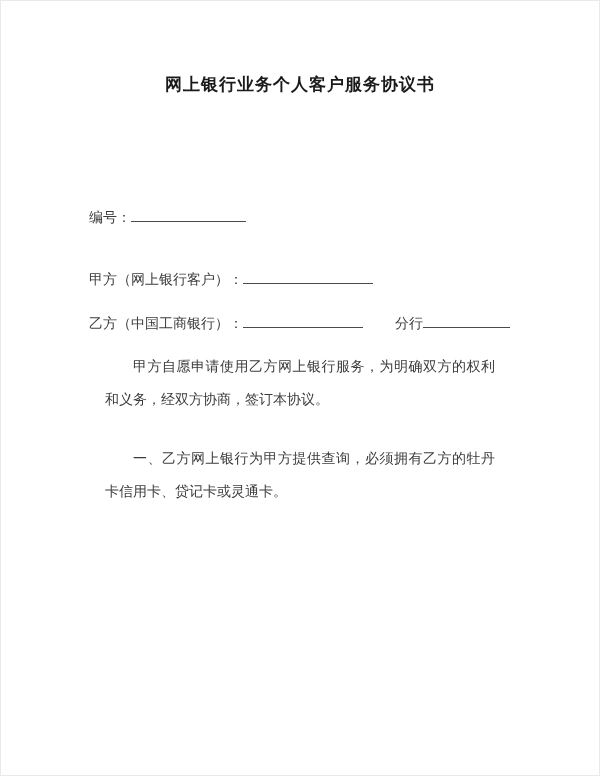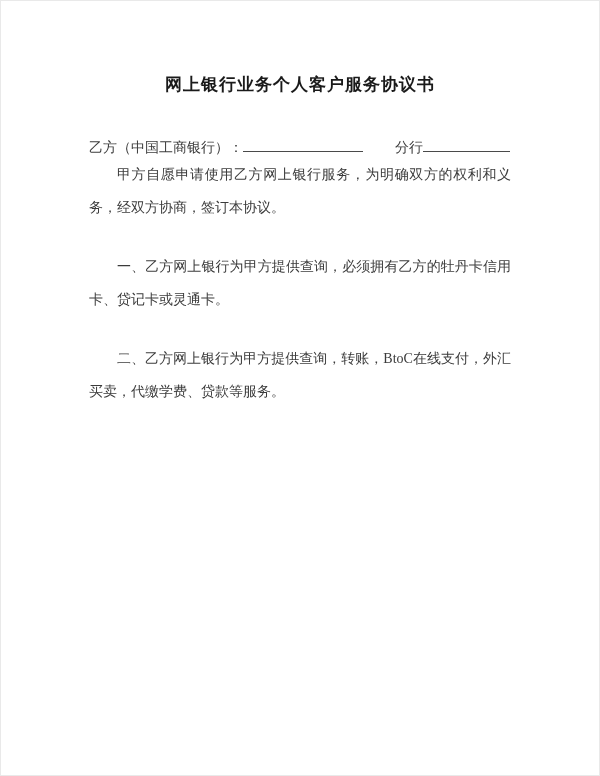--- a/index.html
+++ b/index.html
@@ -32,54 +32,59 @@
     color: #1a1a1a;
     letter-spacing: 1px;
   }
   .field-row {
     white-space: nowrap;
     line-height: 20px;
     font-size: 14px;
   }
   .row-number { margin-top: 112px; }
   .row-party-a { margin-top: 42px; }
-  .row-party-b { margin-top: 42px; }
+  .row-party-b { margin-top: 24px; }
   .blank {
     display: inline-block;
     border-bottom: 1px solid #4a4a4a;
     height: 13px;
     vertical-align: baseline;
   }
   .w115 { width: 115px; }
   .w130 { width: 130px; }
   .w120 { width: 120px; }
   .w87  { width: 87px; }
   .branch-label { margin-left: 32px; }
   p.para {
-    margin: 0;
+    margin: 16px;
     text-indent: 2em;
     line-height: 33px;
     text-align: justify;
   }
   .para-intro { margin-top: 26px; }
   .para + .para { margin-top: 26px; }
 </style>
 </head>
 <body>
 
 <div class="page">
 
   <h1 class="title">网上银行业务个人客户服务协议书</h1>
 
+  <div class="field-row row-number">
+    <span>编号：</span><span class="blank w115"></span>
+  </div>
 
+  <div class="field-row row-party-a">
+    <span>甲方（网上银行客户）：</span><span class="blank w130"></span>
+  </div>
 
   <div class="field-row row-party-b">
     <span>乙方（中国工商银行）：</span><span class="blank w120"></span><span class="branch-label">分行</span><span class="blank w87"></span>
   </div>
 
   <p class="para para-intro">甲方自愿申请使用乙方网上银行服务，为明确双方的权利和义务，经双方协商，签订本协议。</p>
 
   <p class="para">一、乙方网上银行为甲方提供查询，必须拥有乙方的牡丹卡信用卡、贷记卡或灵通卡。</p>
 
-  <p class="para">二、乙方网上银行为甲方提供查询，转账，BtoC在线支付，外汇买卖，代缴学费、贷款等服务。</p>
 
 
 </div>
 
 </body></html>

